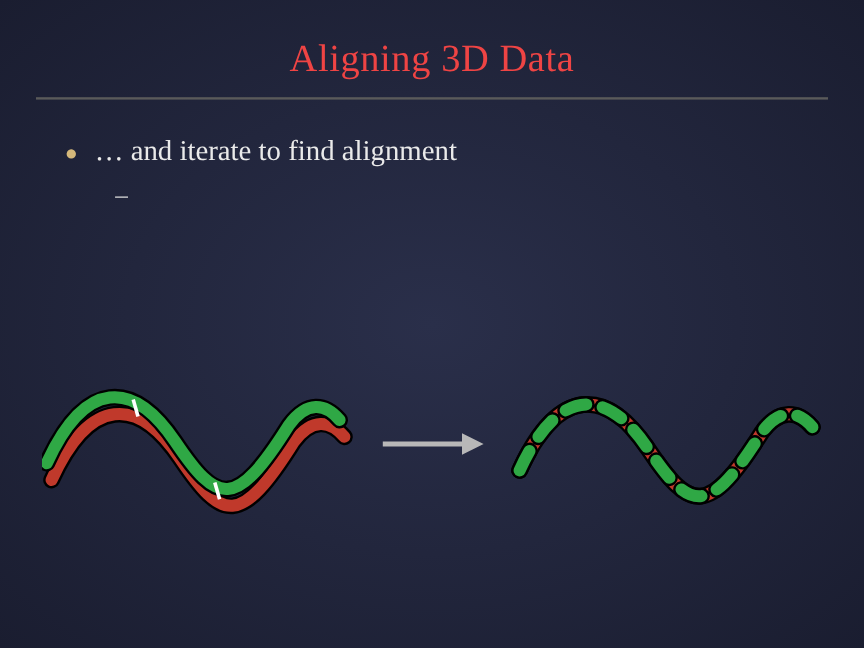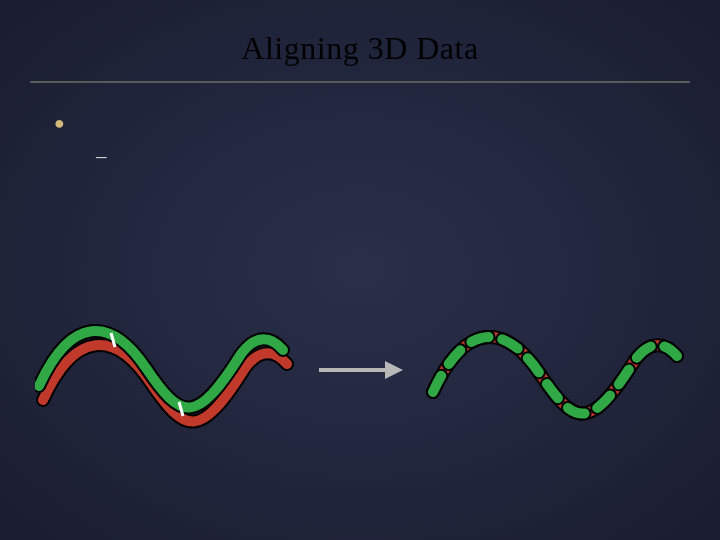--- a/index.html
+++ b/index.html
@@ -11,21 +11,21 @@
   }
   .slide {
     width: 720px;
     height: 540px;
     position: relative;
     padding: 30px 50px;
   }
   .title {
     text-align: center;
     font-size: 32px;
-    color: #000000;
+    color: #ef4444;
     font-weight: normal;
     margin-bottom: 14px;
     letter-spacing: 0.5px;
   }
   .title-underline {
     height: 2px;
     background: #5a5a5a;
     margin: 0 -20px 30px -20px;
   }
   .bullet-main {
@@ -67,20 +67,21 @@
 </style>
 </head>
 <body>
 
 <div class="slide">
   <h1 class="title">Aligning 3D Data</h1>
   <div class="title-underline"></div>
 
   <div class="bullet-main">
     <span class="bullet-dot">●</span>
+    <span>… and iterate to find alignment</span>
   </div>
   <div class="bullet-sub">
     <span class="dash">–</span>
   </div>
 
   <div class="figure-area">
 
     <svg class="curve-svg-left" viewBox="0 0 260 140">
 
       <path d="M 8 100 C 40 30, 80 30, 115 82 S 165 140, 210 68 C 225 48, 240 50, 252 64" fill="none" stroke="#000" stroke-width="14" stroke-linecap="round"></path>

